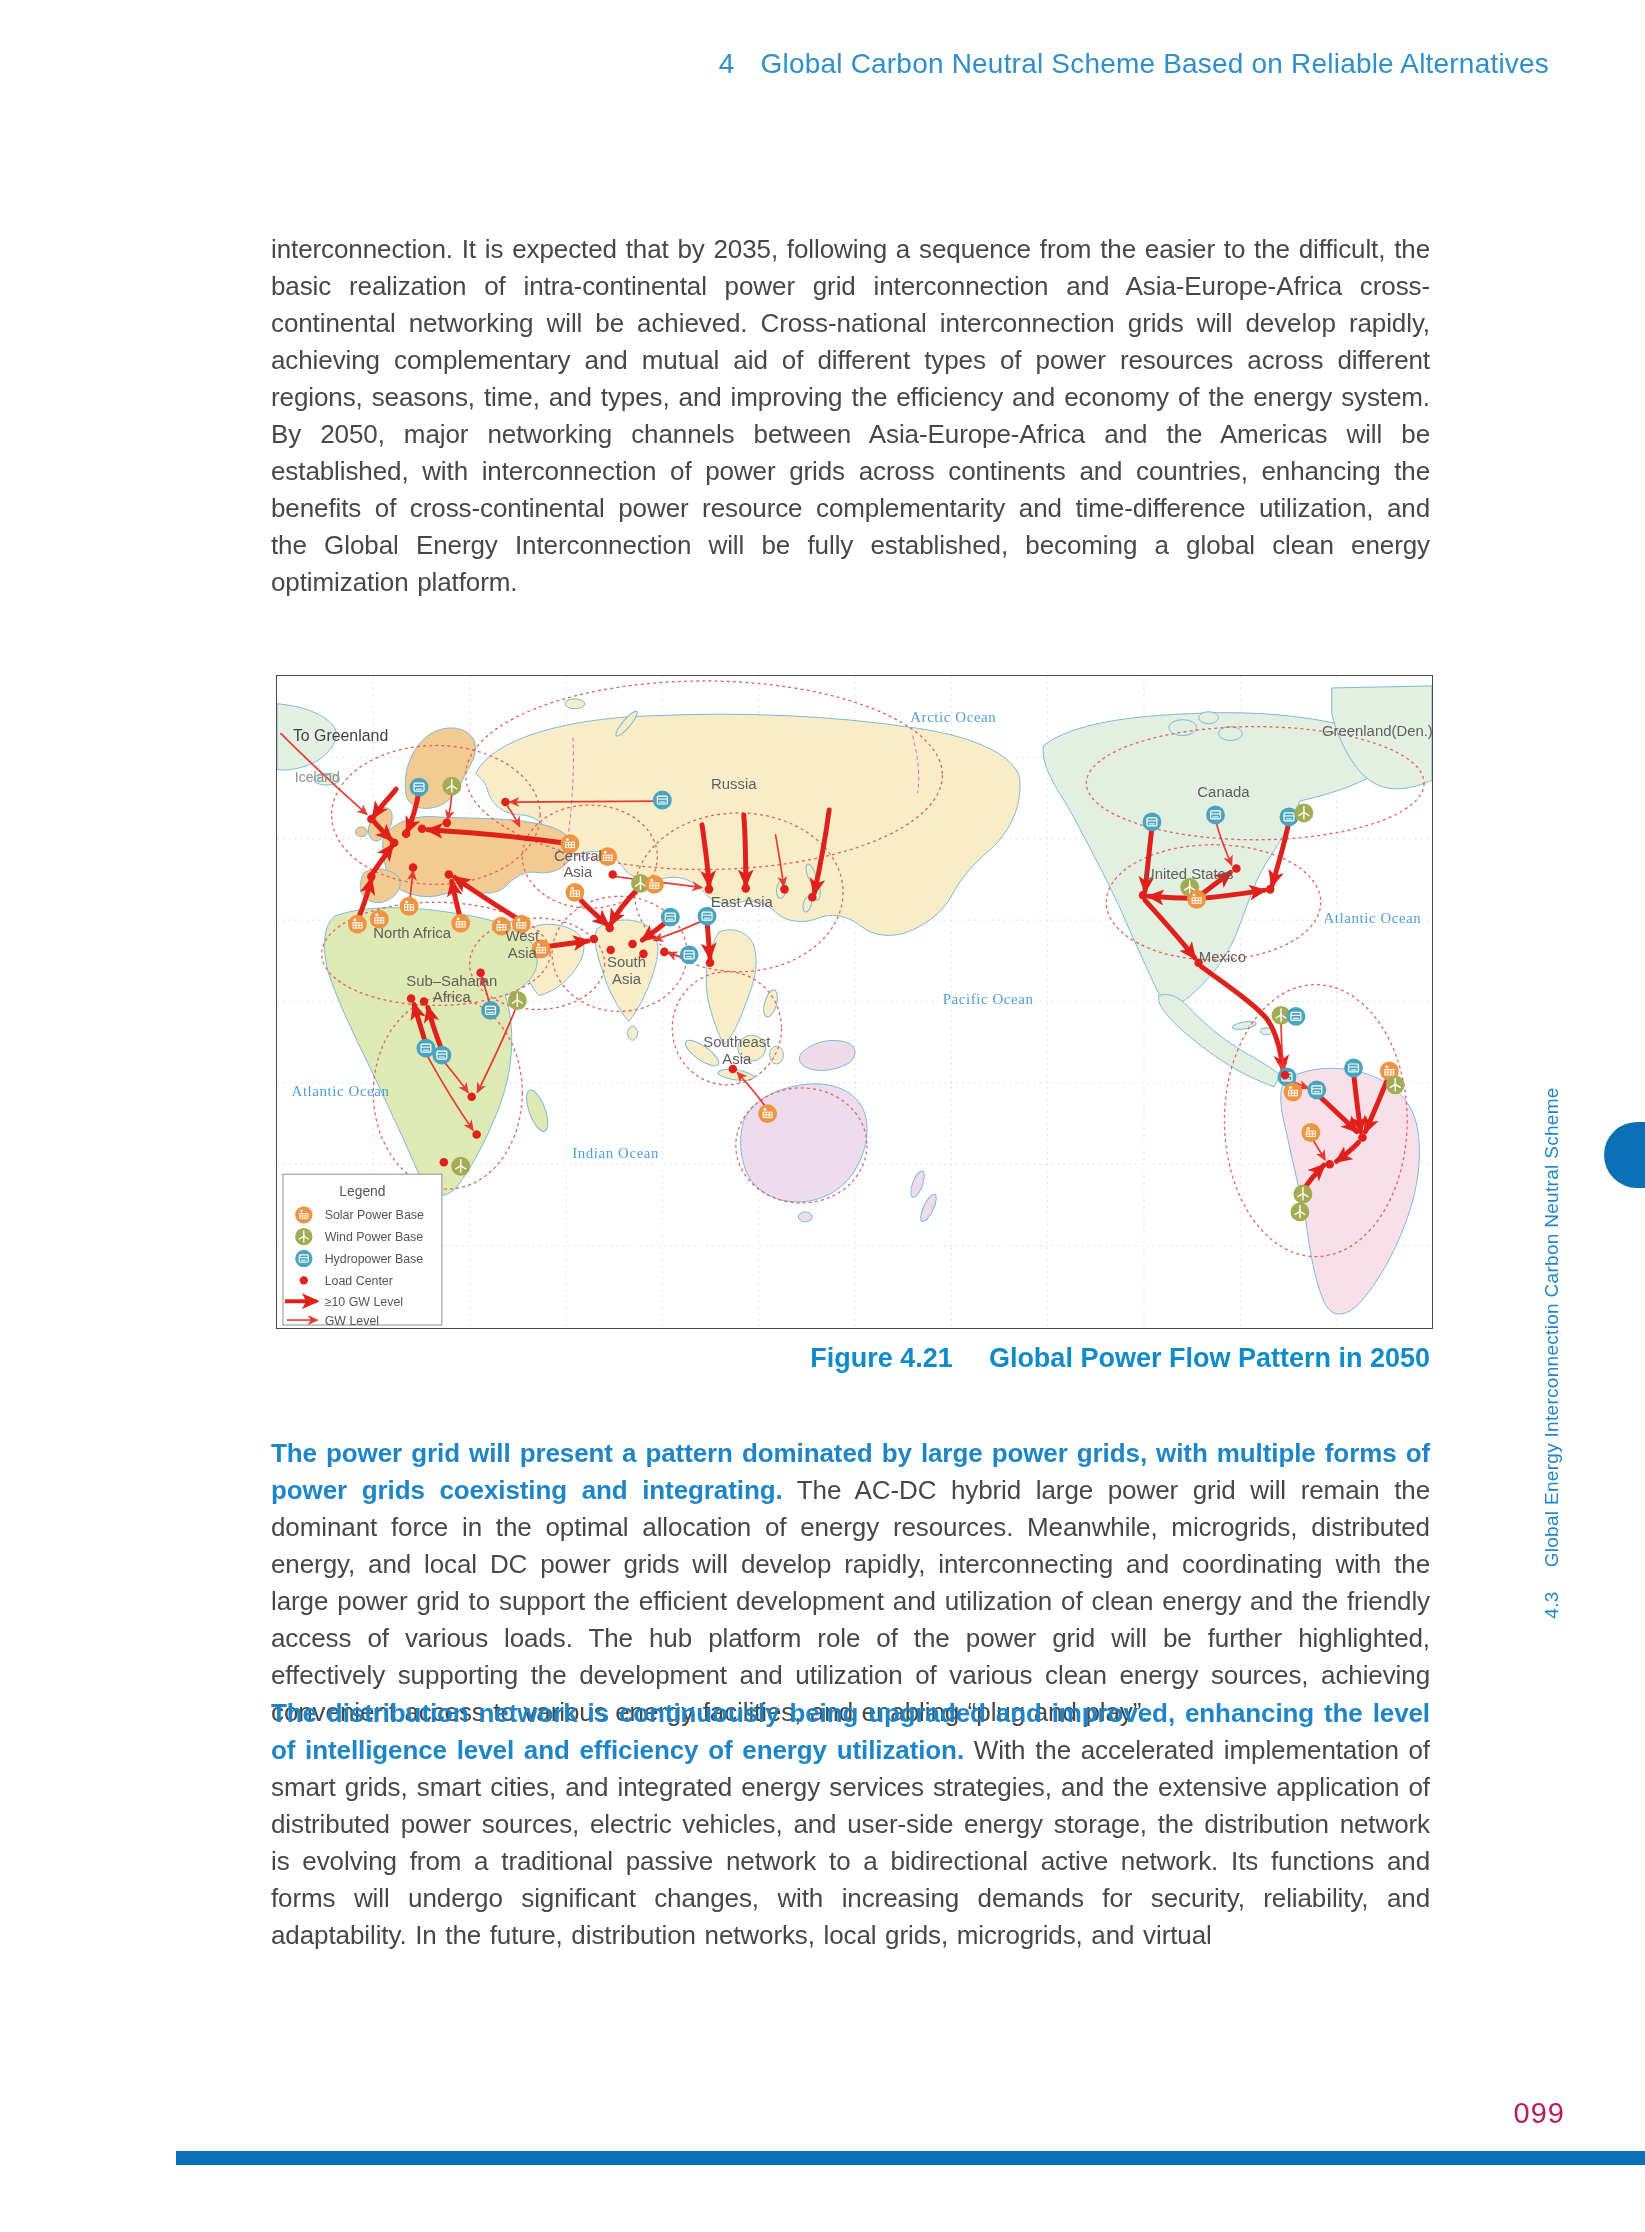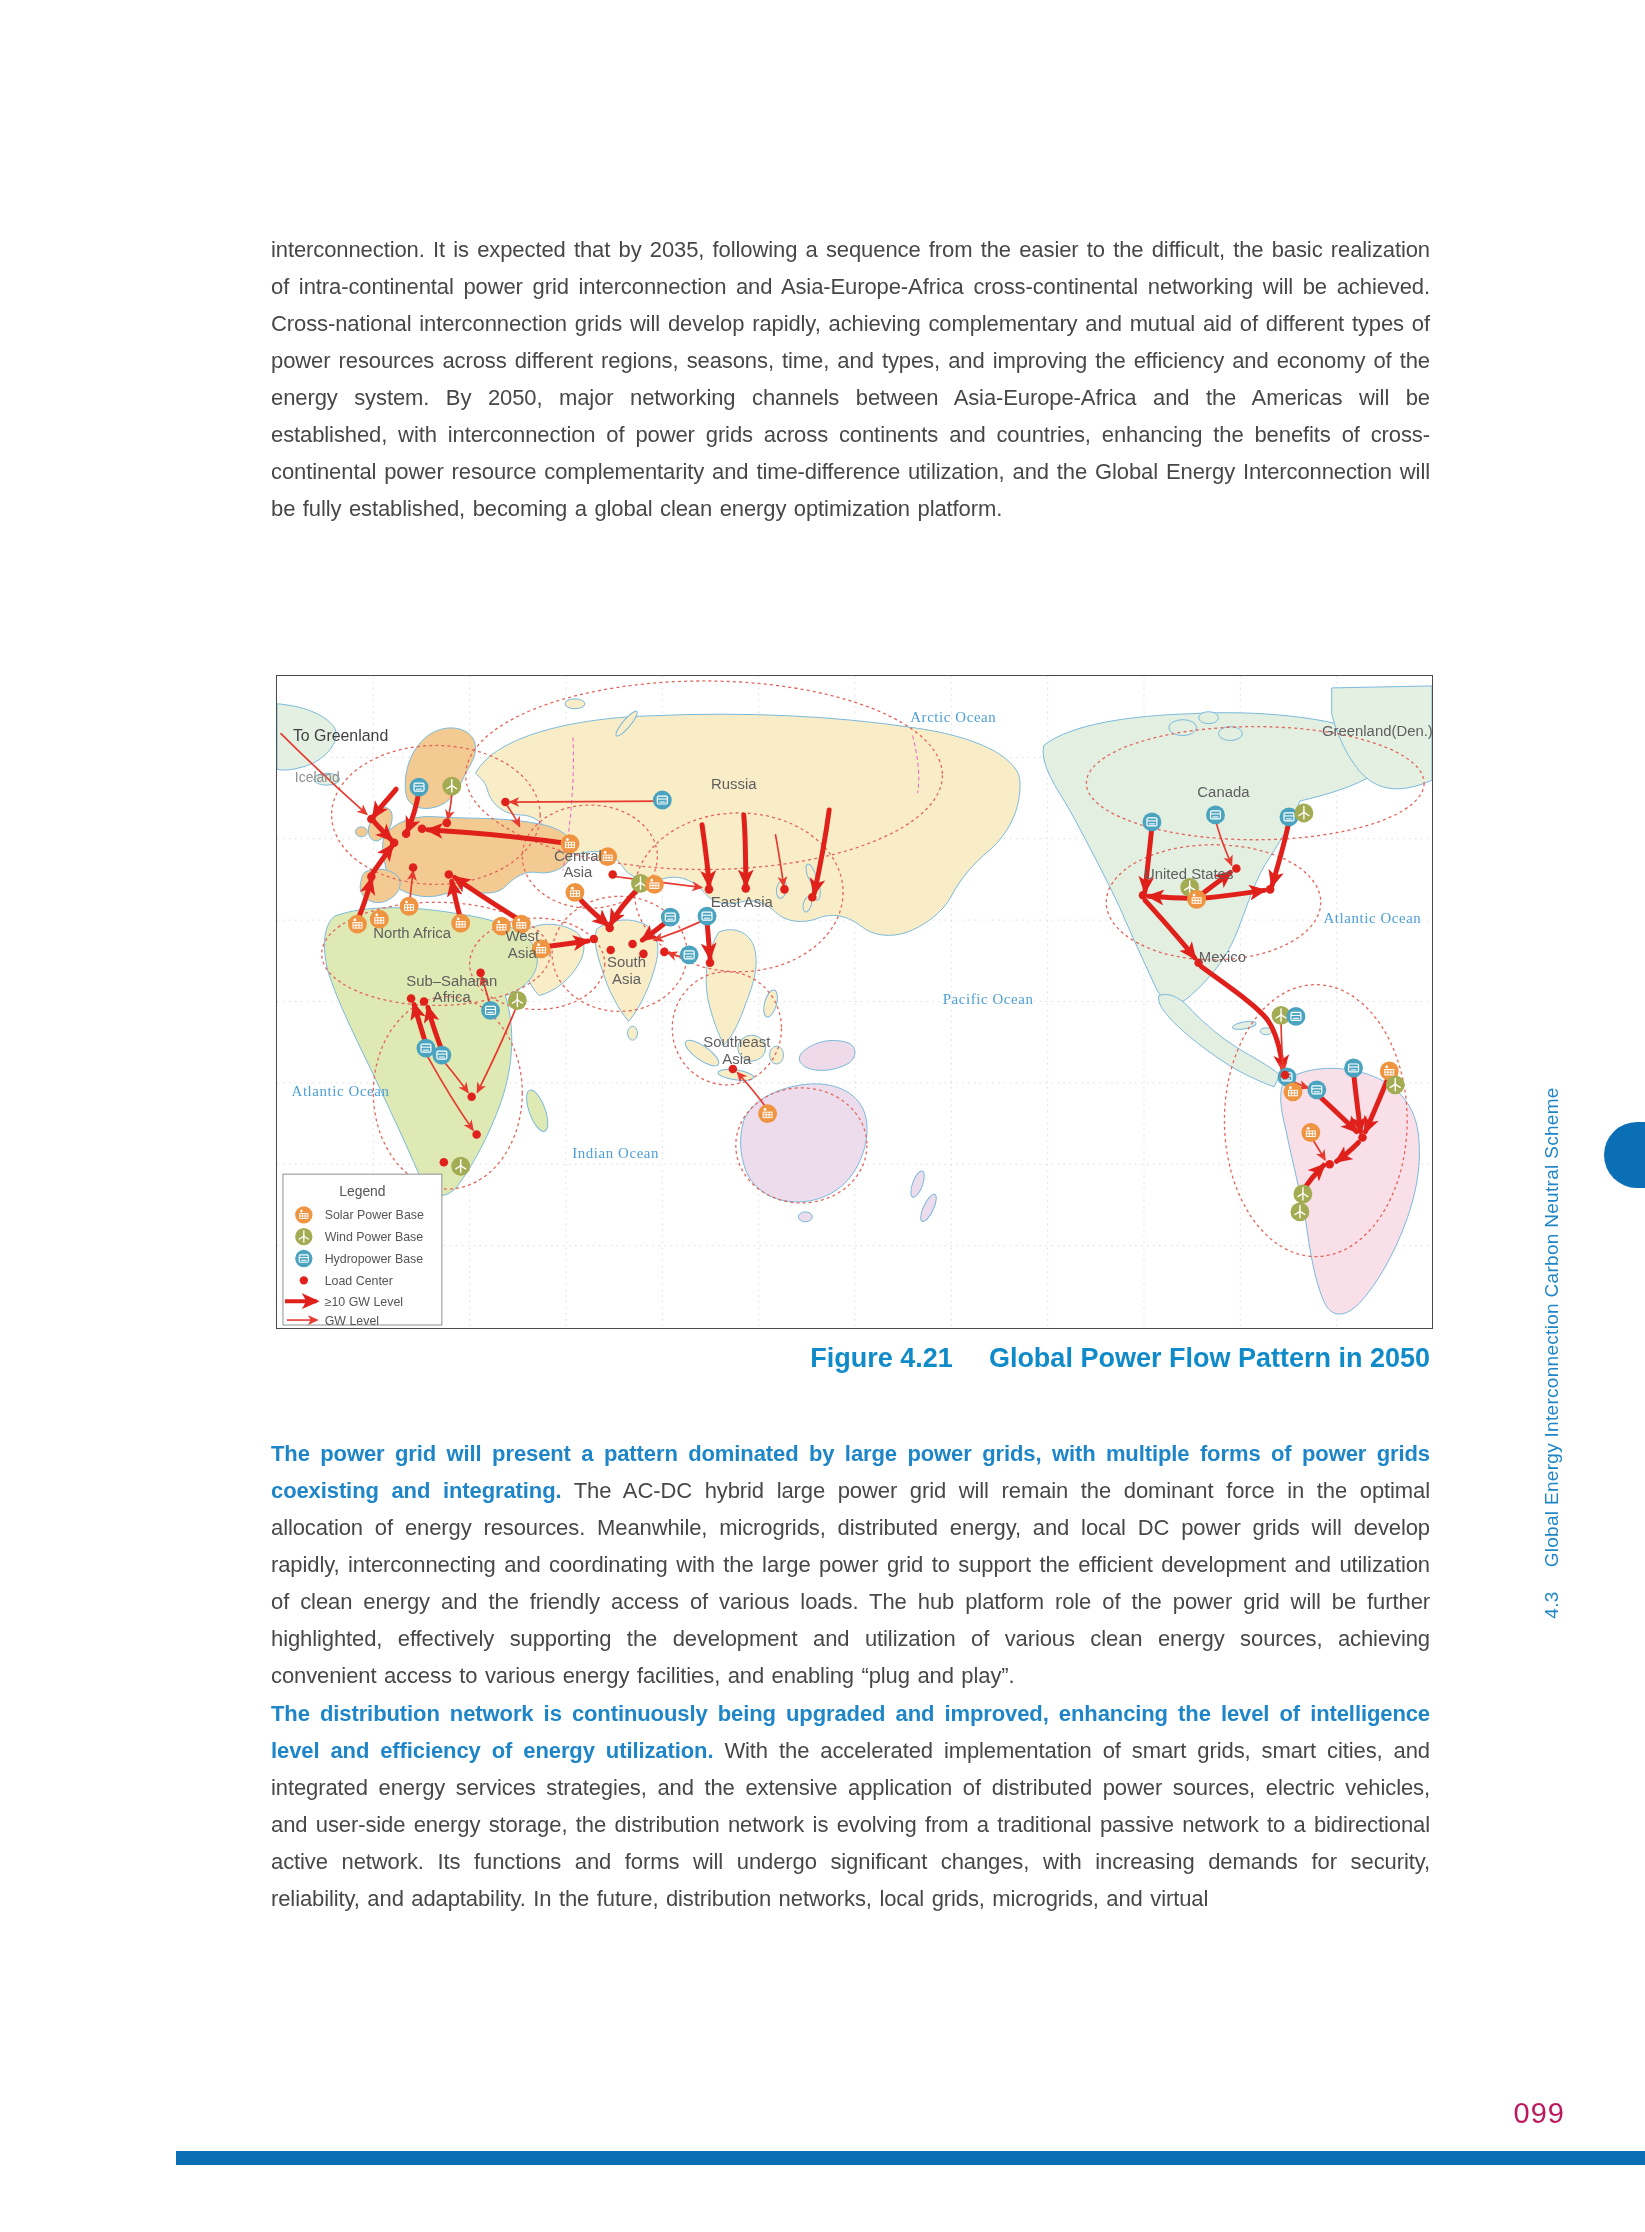--- a/index.html
+++ b/index.html
@@ -7,21 +7,21 @@
     --bar-blue:#0a6fb4; --body-text:#474747; --arrow-red:#e0201b; --arrow-red2:#e73a30;
     --red-dash:#e4635a; --ocean-blue:#4d9fd6; --solar:#ef9440; --wind:#a3ac52; --hydro:#4ba4bf;
   }
   *{margin:0;padding:0;box-sizing:border-box}
   html,body{background:#fff}
   .page{position:relative;width:1646px;height:2233px;background:#fff;overflow:hidden;
         font-family:"Liberation Sans",sans-serif}
   .running-header{position:absolute;top:48px;right:97px;font-size:28px;color:var(--header-blue);
         letter-spacing:0.2px;white-space:nowrap}
   .running-header .chap-num{margin-right:26px}
-  .para{position:absolute;left:271px;width:1159px;font-size:22px;line-height:37px;
+  .para{position:absolute;left:271px;width:1159px;font-size:26px;line-height:37px;
         color:var(--body-text);text-align:justify;letter-spacing:-0.1px;word-spacing:1.5px}
   .para .lead{color:var(--accent-blue);font-weight:bold}
   #para1{top:231px}
   #para2{top:1435px}
   #para3{top:1695px}
   .map-frame{position:absolute;left:276px;top:675px;width:1157px;height:654px;
         border:1.6px solid #4a4a4a;background:#fff}
   .map-frame svg{display:block;width:100%;height:100%}
   .caption{position:absolute;left:271px;top:1343px;width:1159px;text-align:right;
         font-size:27px;font-weight:bold;color:var(--caption-blue)}
@@ -49,20 +49,23 @@
   .legend-title{font:14px "Liberation Sans",sans-serif;fill:#555;text-anchor:middle}
   .legend-label{font:12.5px "Liberation Sans",sans-serif;fill:#555}
   .legend-arrow-t{fill:none;stroke:var(--arrow-red);stroke-width:4;marker-end:url(#ah-t)}
   .legend-arrow-n{fill:none;stroke:var(--arrow-red2);stroke-width:1.6;marker-end:url(#ah-n)}
 </style>
 </head>
 <body>
 
 <div class="page">
 
+  <div class="running-header">
+    <span class="chap-num">4</span><span>Global Carbon Neutral Scheme Based on Reliable Alternatives</span>
+  </div>
 
   <p class="para" id="para1">interconnection. It is expected that by 2035, following a sequence from the easier to the difficult, the basic realization of intra-continental power grid interconnection and Asia-Europe-Africa cross-continental networking will be achieved. Cross-national interconnection grids will develop rapidly, achieving complementary and mutual aid of different types of power resources across different regions, seasons, time, and types, and improving the efficiency and economy of the energy system. By 2050, major networking channels between Asia-Europe-Africa and the Americas will be established, with interconnection of power grids across continents and countries, enhancing the benefits of cross-continental power resource complementarity and time-difference utilization, and the Global Energy Interconnection will be fully established, becoming a global clean energy optimization platform.</p>
 
   <figure class="map-frame">
     <svg id="world-map" viewBox="0 0 1163 657" preserveAspectRatio="none">
       <defs>
         <marker id="ah-t" markerUnits="userSpaceOnUse" markerWidth="20" markerHeight="17" refX="15" refY="8" orient="auto">
           <path d="M0,0 L18,8 L0,16 L4.5,8 Z" fill="var(--arrow-red)"></path>
         </marker>
         <marker id="ah-n" markerUnits="userSpaceOnUse" markerWidth="12" markerHeight="11" refX="9" refY="5" orient="auto">

